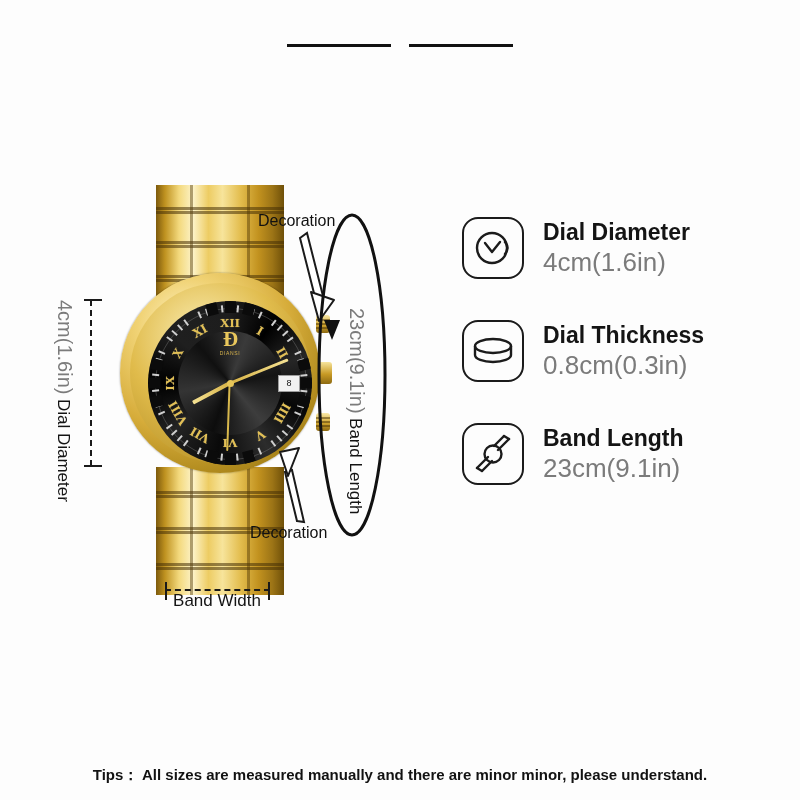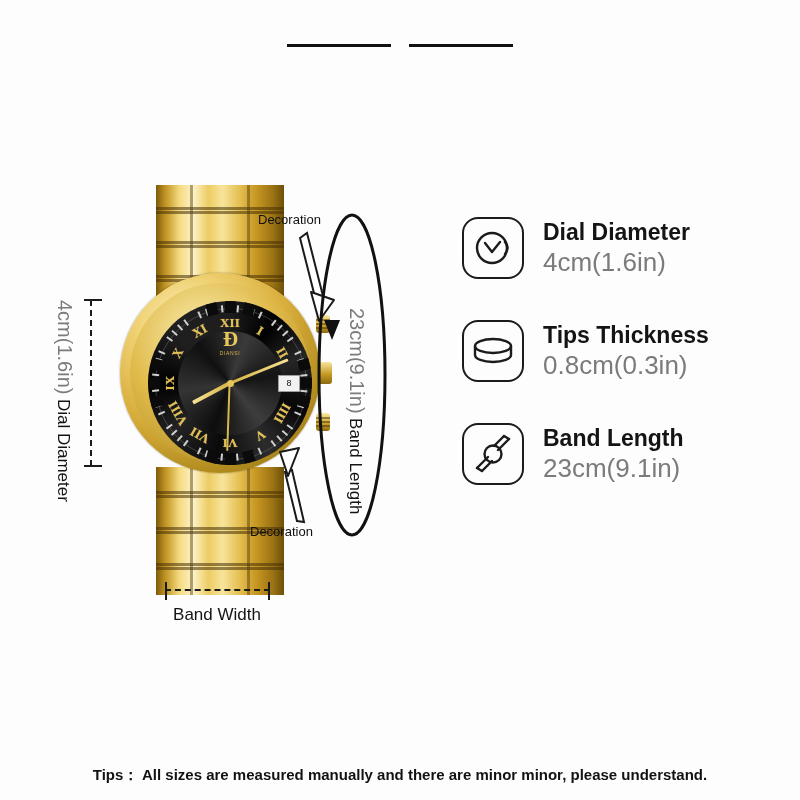--- a/index.html
+++ b/index.html
@@ -320,27 +320,27 @@
     font-size: 17px;
     display: block;
     line-height: 22px;
   }
   .hlabel .value {
     color: #7b7b7b;
     font-size: 23px;
     display: block;
     line-height: 28px;
   }
-  .band-width-label { left: 117px; top: 604px; }
+  .band-width-label { left: 117px; top: 590px; }
 
   
   .deco-label {
     position: absolute;
     color: #111111;
-    font-size: 13px;
+    font-size: 16px;
     white-space: nowrap;
   }
   .deco-top { left: 258px; top: 212px; }
   .deco-bottom { left: 250px; top: 524px; }
 
   .deco-svg, .loop-svg {
     position: absolute;
     left: 0; top: 0;
     width: 800px; height: 800px;
     pointer-events: none;
@@ -608,21 +608,21 @@
     <div class="spec-row">
       <div class="spec-icon">
         <svg width="46" height="44" viewBox="0 0 46 44">
           <ellipse cx="23" cy="17" rx="18" ry="7" fill="none" stroke="#1b1b1b" stroke-width="2.4"></ellipse>
           <path d="M5 17 L5 26" fill="none" stroke="#1b1b1b" stroke-width="2.4"></path>
           <path d="M41 17 L41 26" fill="none" stroke="#1b1b1b" stroke-width="2.4"></path>
           <path d="M5 26 A18 7 0 0 0 41 26" fill="none" stroke="#1b1b1b" stroke-width="2.4"></path>
         </svg>
       </div>
       <div class="spec-text">
-        <span class="spec-title">Tips Thickness</span>
+        <span class="spec-title">Dial Thickness</span>
         <span class="spec-value">0.8cm(0.3in)</span>
       </div>
     </div>
 
     <div class="spec-row">
       <div class="spec-icon">
         <svg width="44" height="44" viewBox="0 0 44 44">
           <path d="M6 36 L17 25" stroke="#1b1b1b" stroke-width="2.4" stroke-linecap="round"></path>
           <path d="M11 39 L21 29" stroke="#1b1b1b" stroke-width="2.4" stroke-linecap="round"></path>
           <path d="M6 36 L11 39" stroke="#1b1b1b" stroke-width="2.4" stroke-linecap="round"></path>

